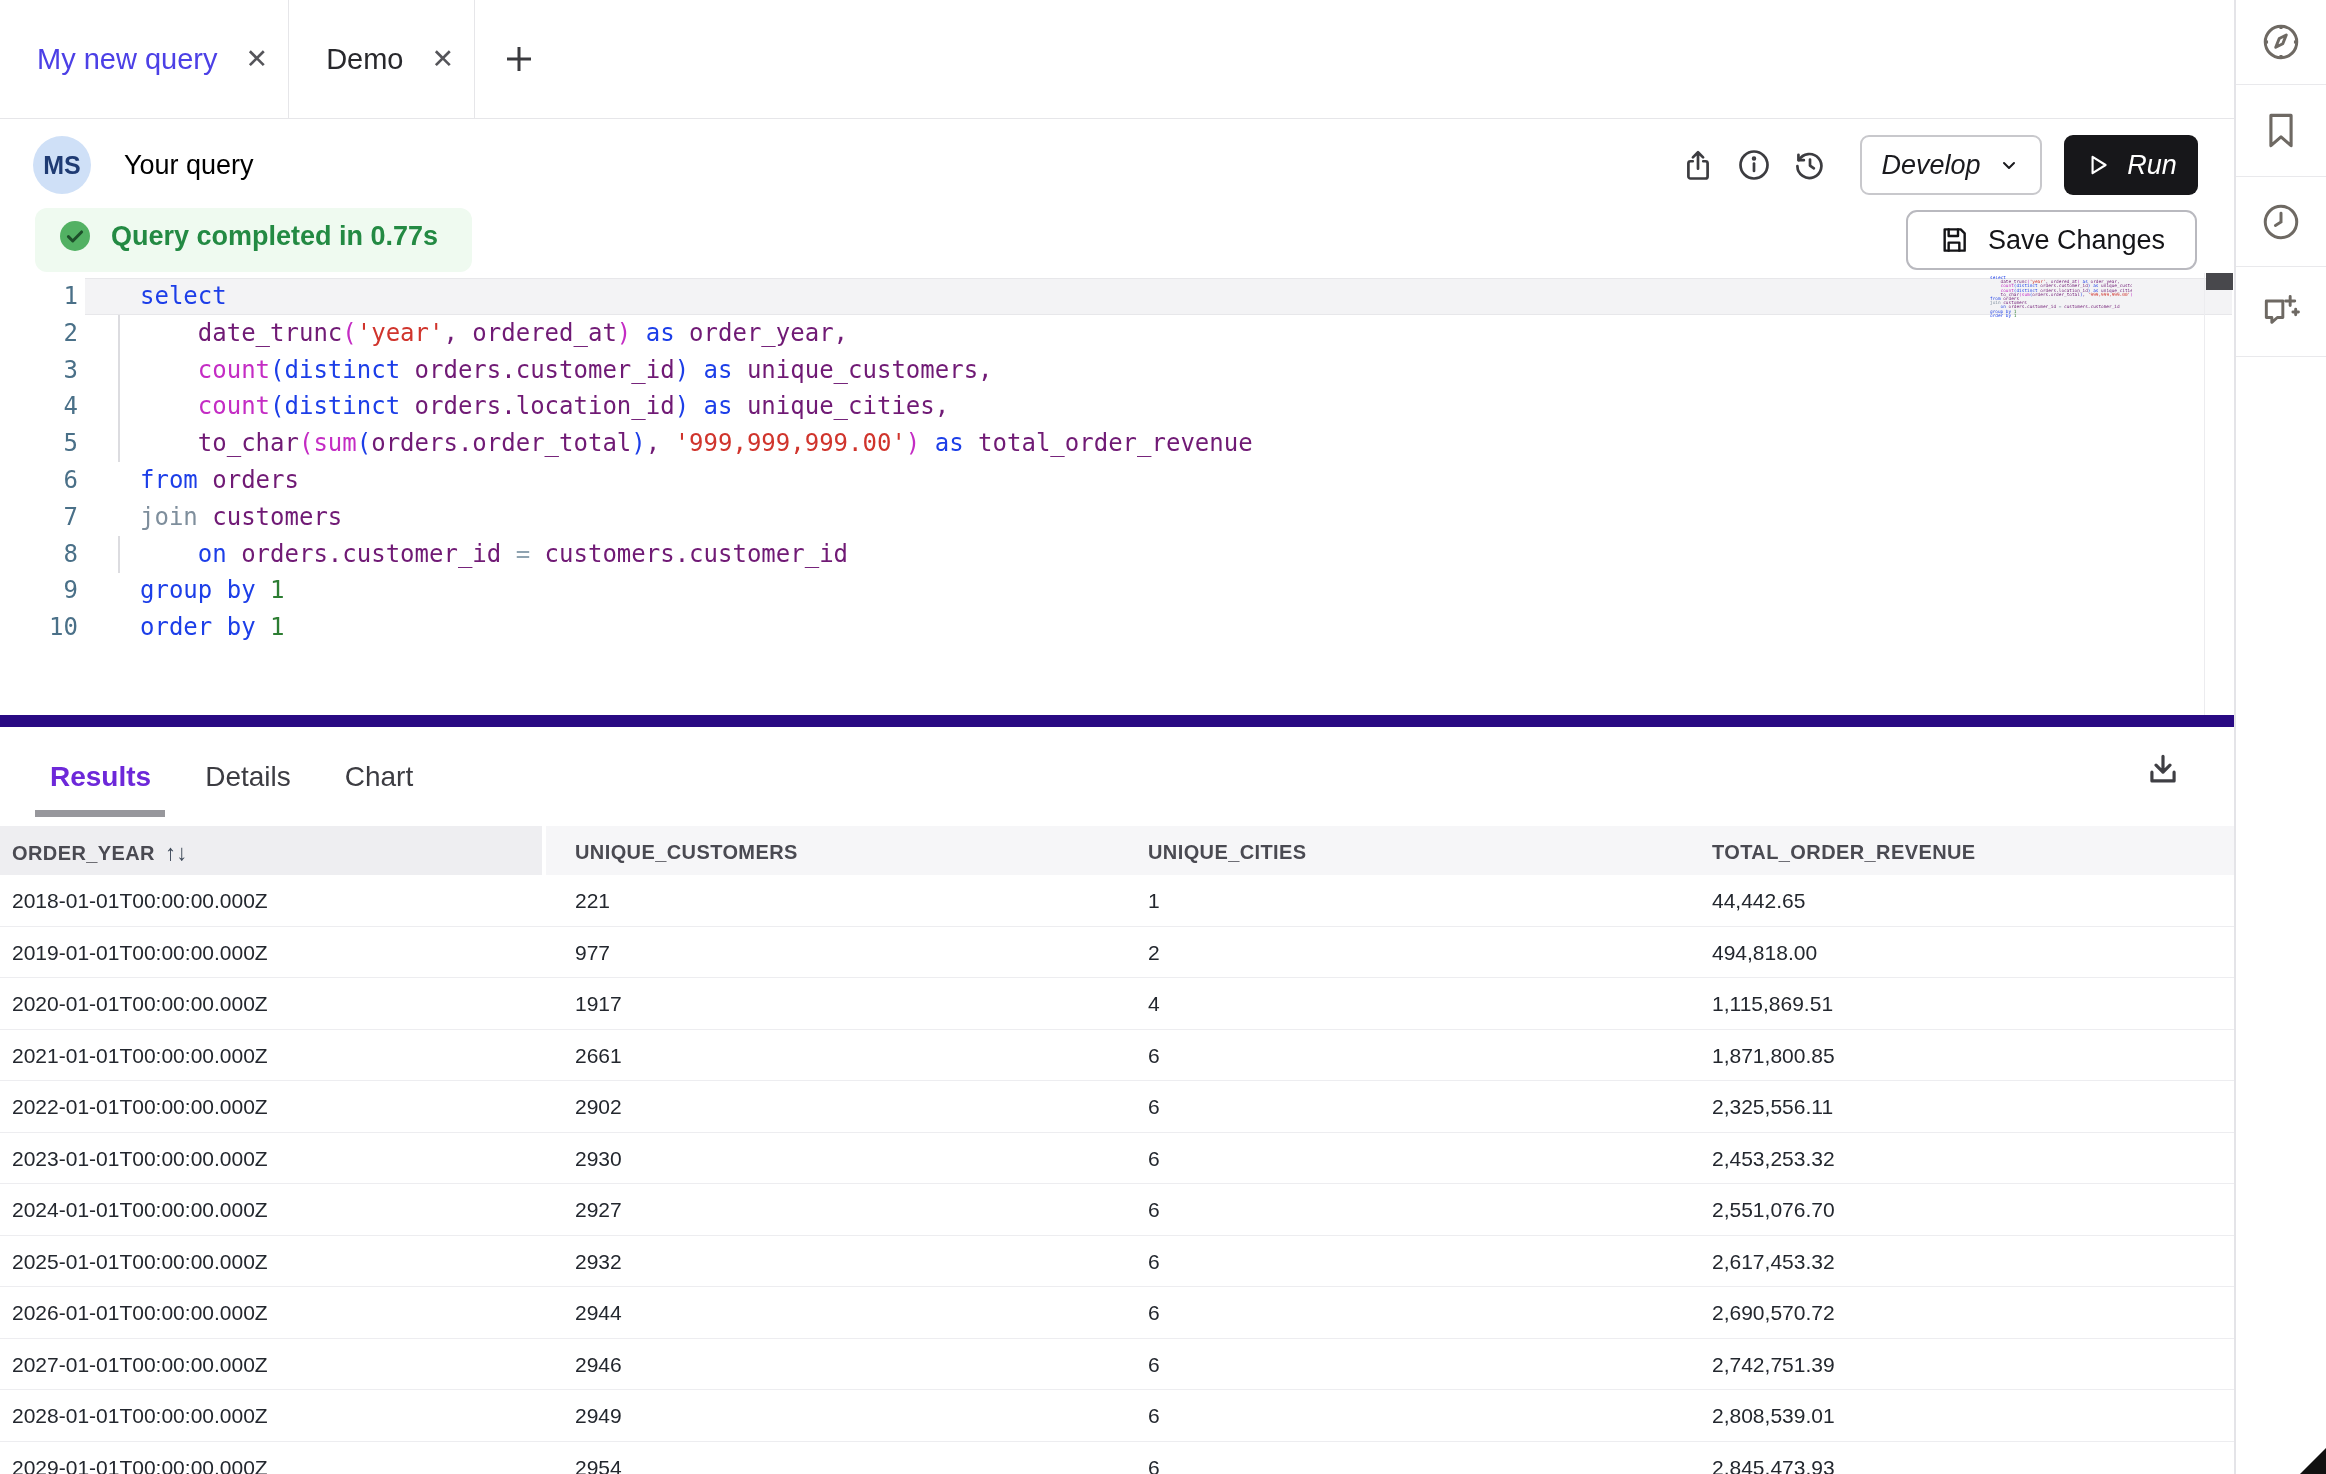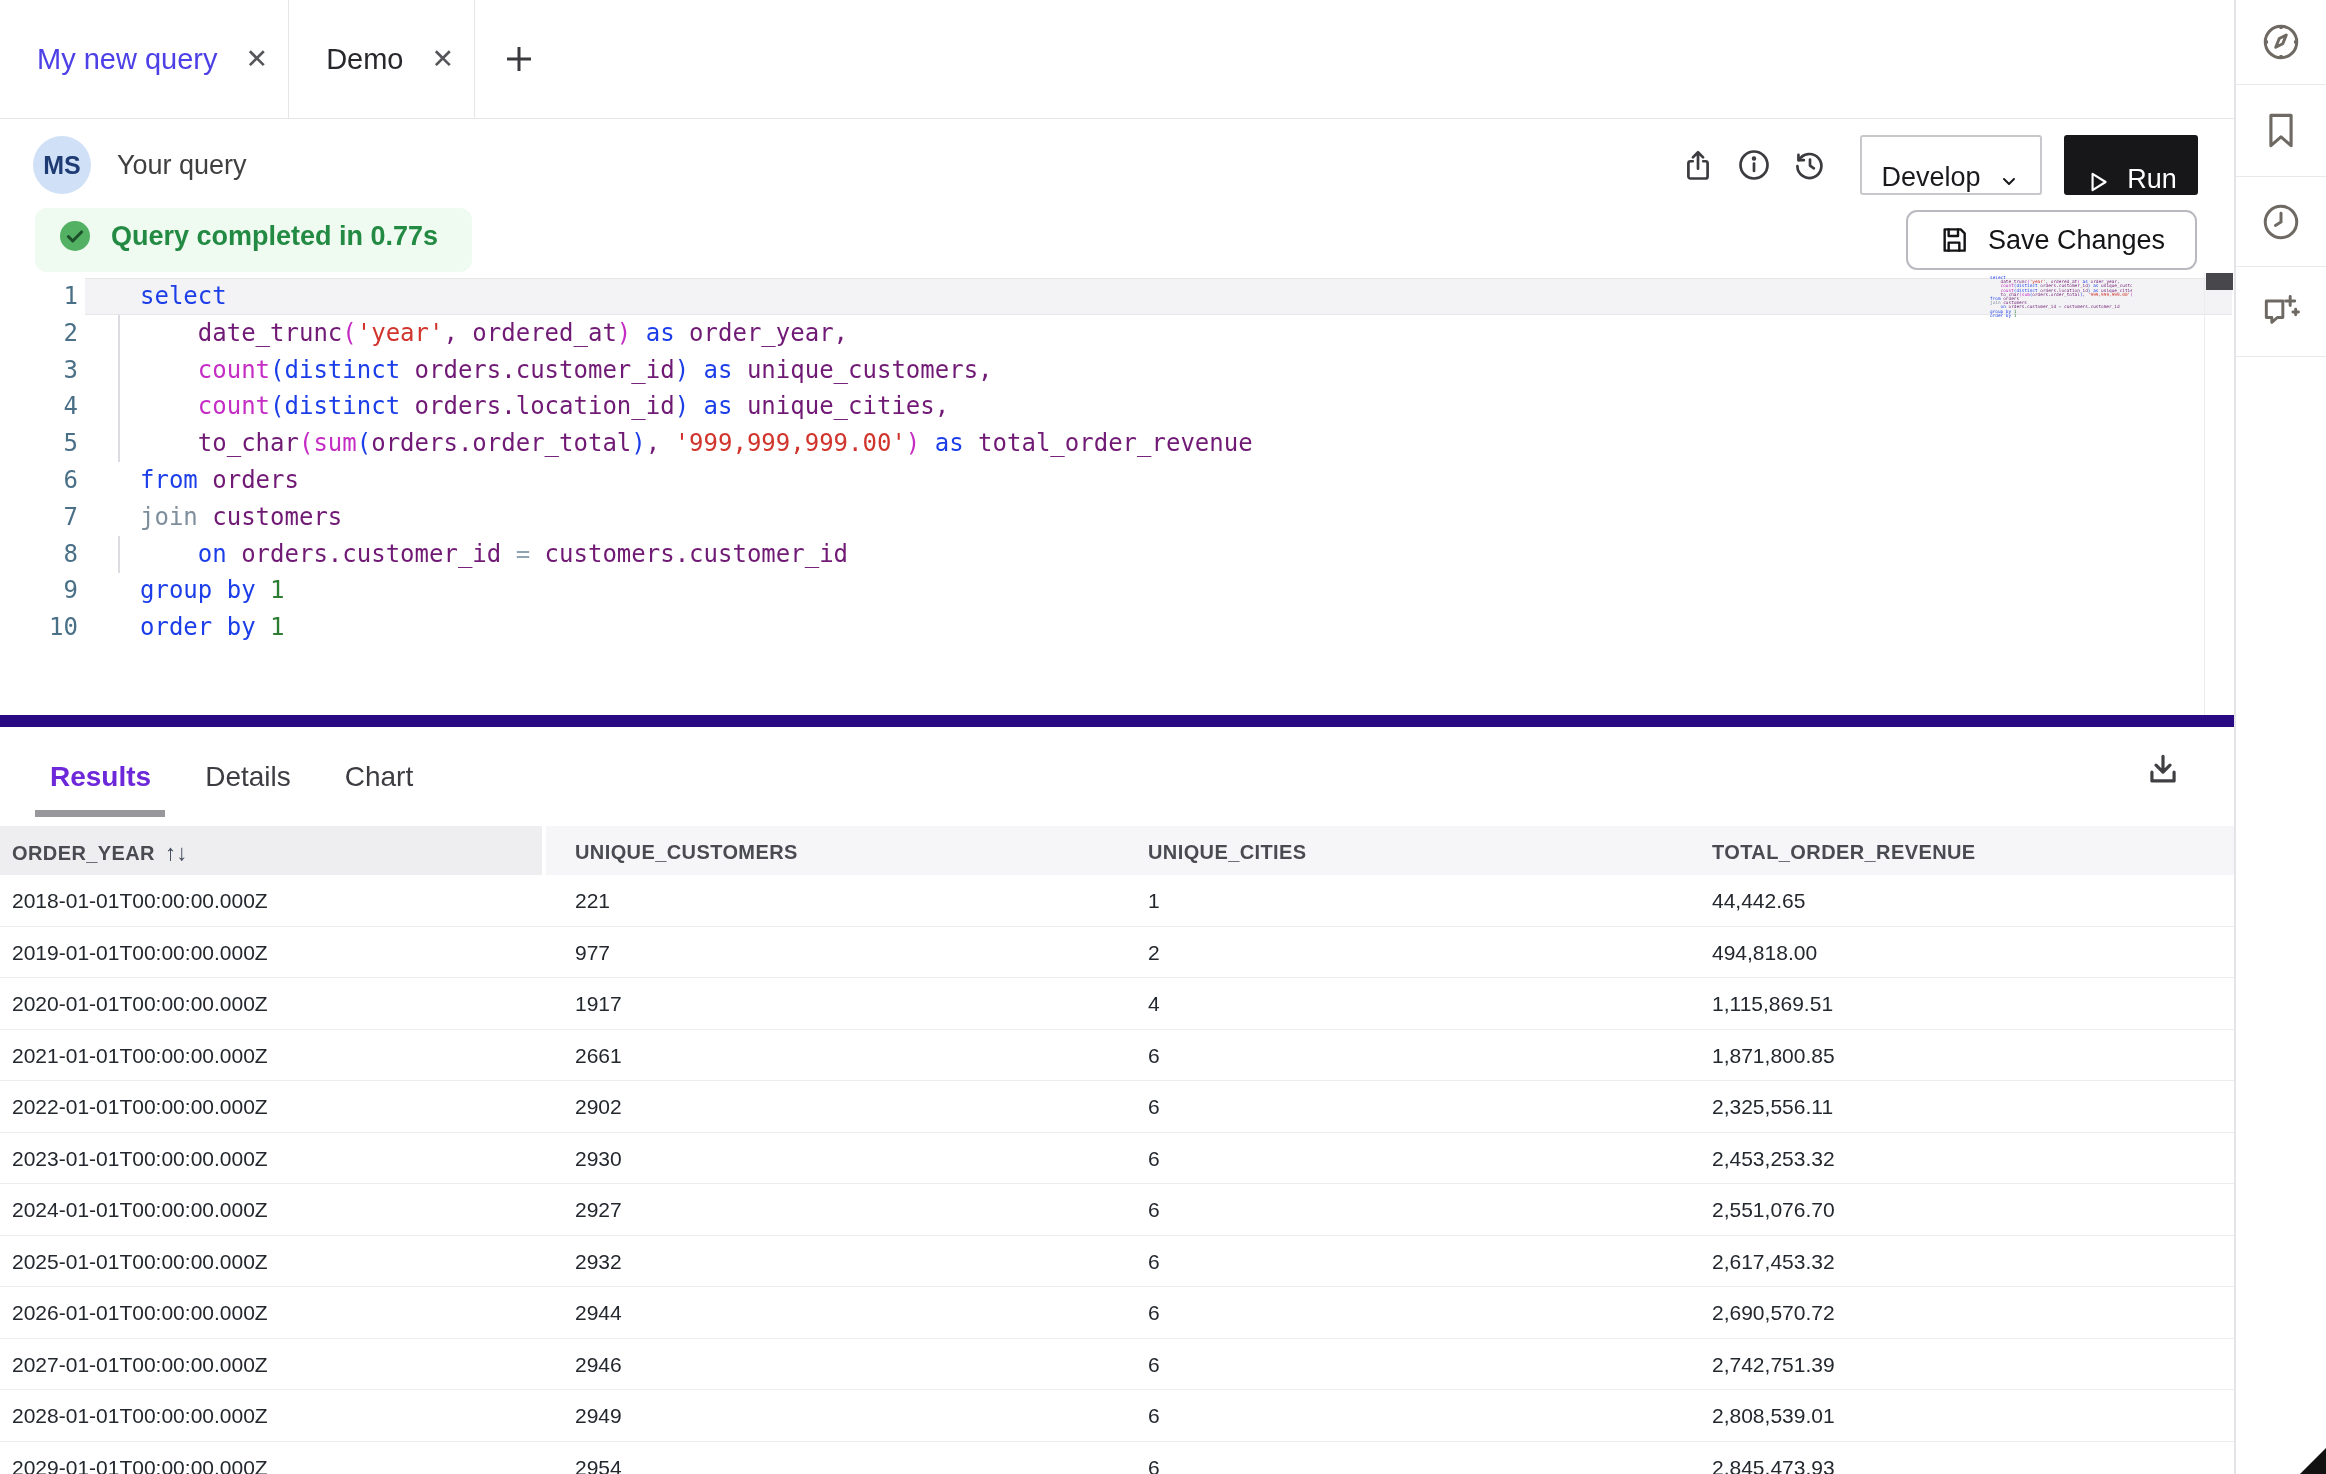--- a/index.html
+++ b/index.html
@@ -14,25 +14,25 @@
        border-right:1px solid #e6e6e9;font-size:29px;color:#28282c;cursor:default;}
   .tab.active .tab-label{color:#4c40e6;}
   .tab-close{font-size:27px;color:#55555a;line-height:1;}
   .tab-add{display:flex;align-items:center;justify-content:center;width:88px;color:#3a3a3e;}
 
   
   .header{position:absolute;top:119px;left:0;width:2234px;height:92px;display:flex;
           align-items:center;padding:0 36px 0 33px;background:#fff;}
   .avatar{width:58px;height:58px;border-radius:50%;background:#cfe0f7;color:#1f3b73;
           display:flex;align-items:center;justify-content:center;font-size:25px;font-weight:bold;}
-  .doc-title{margin-left:26px;font-size:27px;color:#404040;}
+  .doc-title{margin-left:33px;font-size:27px;color:#000000;}
   .hspacer{flex:1;}
   .icon-btn{width:56px;height:56px;display:flex;align-items:center;justify-content:center;color:#3c3c40;}
-  .btn{display:flex;align-items:flex-end;justify-content:center;gap:16px;height:60px;
-       border-radius:3px;font-size:27px;}
+  .btn{display:flex;align-items:center;justify-content:center;gap:16px;height:60px;
+       border-radius:9px;font-size:27px;font-style:italic;}
   .btn-develop{width:182px;border:2px solid #c8c8cc;background:#fff;color:#1a1a1e;margin-left:22px;}
   .btn-run{width:134px;background:#17171a;color:#fff;margin-left:22px;}
 
   
   .statusrow{position:absolute;top:207px;left:0;width:2234px;height:66px;display:flex;
              align-items:center;padding:0 37px 0 35px;}
   .pill{display:flex;align-items:center;gap:18px;height:64px;padding:0 34px 8px 22px;
         border-radius:12px;background:#effaf0;color:#238a43;font-size:27px;font-weight:600;}
   .btn-save{display:flex;align-items:center;gap:18px;height:60px;padding:0 30px;
             border:2px solid #b9b9bf;border-radius:11px;background:#fff;font-size:27px;color:#141417;}

